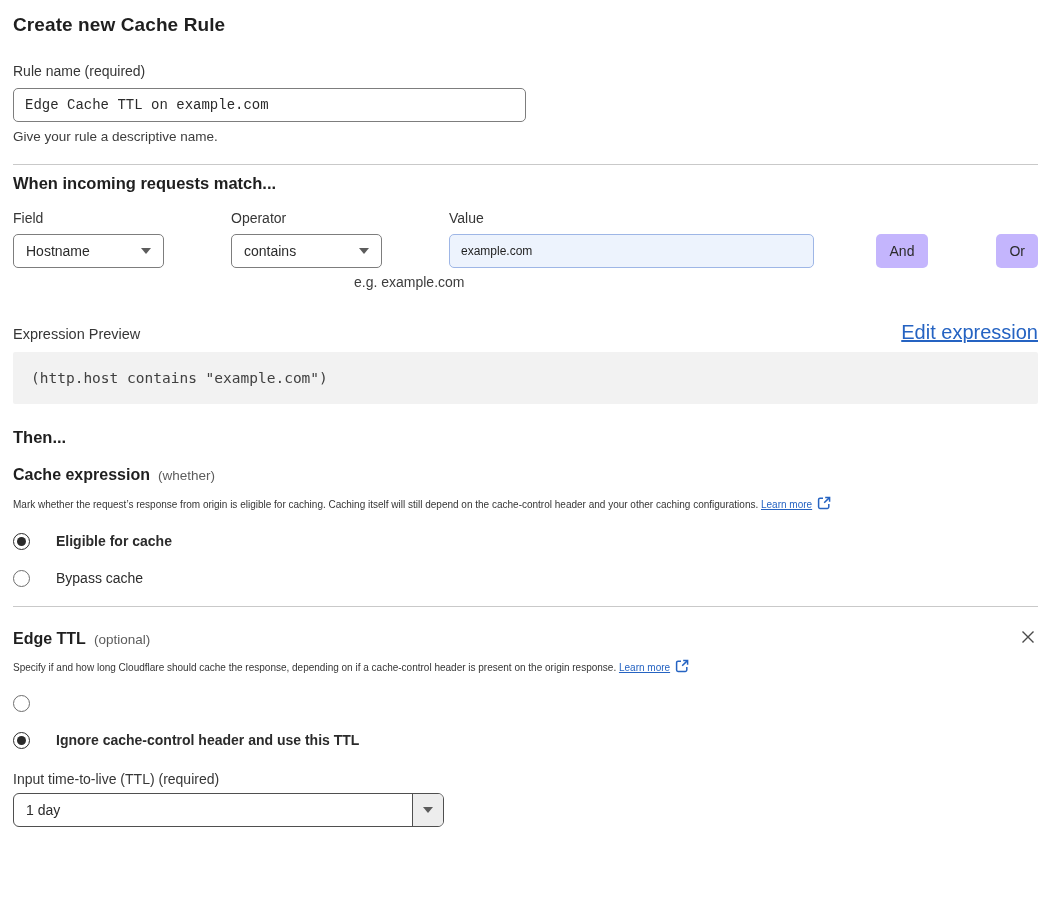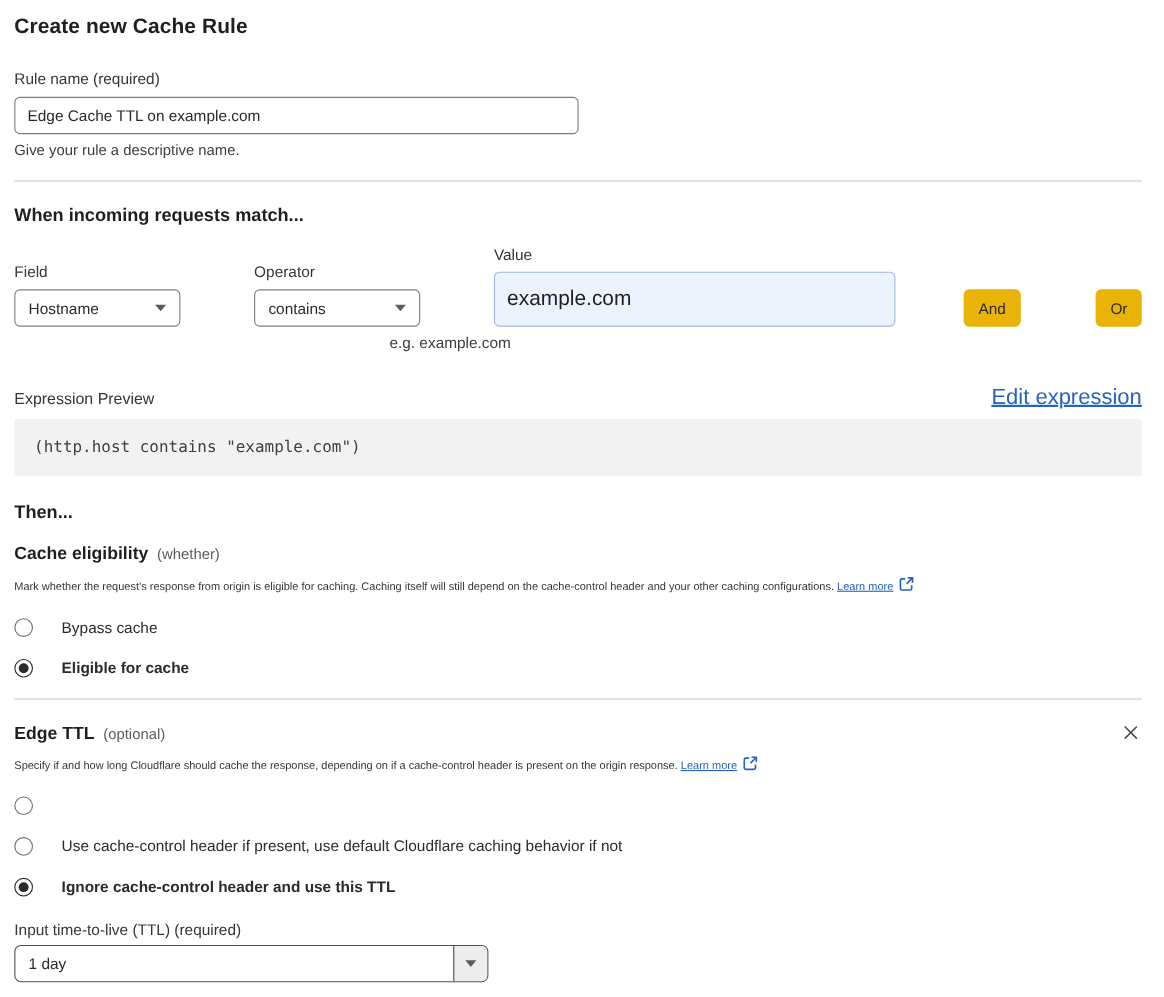--- a/index.html
+++ b/index.html
@@ -9,51 +9,51 @@
     font-family: "Liberation Sans", "DejaVu Sans", sans-serif;
     color: #2b2b2b;
     padding: 12px 20px 0 13px;
     overflow: hidden;
   }
   h1 { font-size: 19px; font-weight: 700; color: #1f1f1f; line-height: 26px; letter-spacing: .1px; }
   .form-label { font-size: 14px; color: #363636; margin-top: 24px; line-height: 18px; }
   .text-input {
     display: block; margin-top: 8px; height: 34px; width: 513px;
     border: 1px solid #7d7d7d; border-radius: 5px;
-    font-family: Liberation Sans, sans-serif; font-size: 14px; color: #2b2b2b;
+    font-family: Liberation Mono, monospace; font-size: 14px; color: #2b2b2b;
     padding: 0 11px; background: #fff; outline: none;
   }
   .helper { font-size: 13.5px; color: #3d3d3d; margin-top: 6px; line-height: 18px; }
   hr.divider { border: none; border-top: 1px solid #c9c9c9; margin-top: 18px; }
-  h2 { font-size: 16.5px; font-weight: 700; color: #1f1f1f; margin-top: 20px; line-height: 22px; }
+  h2 { font-size: 16.5px; font-weight: 700; color: #1f1f1f; margin-top: 7px; line-height: 22px; }
   h2.then { margin-top: 22px; }
 
   .match-grid { display: flex; align-items: flex-end; margin-top: 15px; gap: 48px; }
   .col-label { font-size: 14px; color: #363636; line-height: 18px; margin-bottom: 7px; }
   .col-field, .col-operator { width: 151px; margin-right: 19px; flex: none; }
   .col-value { flex: 1 1 auto; }
   .select-box {
     height: 34px; border: 1px solid #7d7d7d; border-radius: 5px; background: #fff;
     display: flex; align-items: center; justify-content: space-between;
     padding: 0 12px; font-size: 14px; color: #2b2b2b; cursor: pointer;
   }
   .tri-down {
     width: 0; height: 0;
     border-left: 5px solid transparent; border-right: 5px solid transparent;
     border-top: 6px solid #5c5c5c;
   }
   .value-input {
-    display: block; width: 100%; height: 50px;
+    display: block; width: 100%; height: 34px;
     background: #edf3fd; border: 1px solid #9eb6e6; border-radius: 5px;
-    font-family: inherit; font-size: 19px; color: #1f1f1f;
+    font-family: inherit; font-size: 12px; color: #1f1f1f;
     padding: 0 11px; outline: none;
   }
   .logic-btn {
     flex: none; height: 34px; margin-left: 14px; padding: 0 14px;
-    background: #eab308; border: none; border-radius: 5px;
+    background: #c4b5fd; border: none; border-radius: 5px;
     font-family: inherit; font-size: 14px; color: #2b2b2b; cursor: pointer;
   }
   .logic-btn.or { margin-left: 20px; padding: 0 13px; }
   .value-helper { font-size: 14px; color: #3d3d3d; margin-top: 5px; margin-left: 341px; line-height: 18px; }
 
   .preview-row { display: flex; justify-content: space-between; align-items: baseline; margin-top: 30px; }
   .preview-label { font-size: 14.5px; color: #363636; }
   a.edit-link { font-size: 20px; color: #2563c2; text-decoration: underline; cursor: pointer; }
   .code-block {
     margin-top: 8px; background: #f2f2f2; border-radius: 2px;
@@ -136,37 +136,37 @@
 
 <div class="preview-row">
   <span class="preview-label">Expression Preview</span>
   <a class="edit-link">Edit expression</a>
 </div>
 <div class="code-block">(http.host contains "example.com")</div>
 
 <h2 class="then">Then...</h2>
 
 <div class="section-head">
-  <h3>Cache eligibility</h3>
+  <h3>Cache expression</h3>
   <span class="qualifier">(whether)</span>
 </div>
 <p class="desc"><span>Mark whether the request’s response from origin is eligible for caching. Caching itself will still depend on the cache-control header and your other caching configurations. </span><a class="learn-link">Learn more</a><span class="ext-icon"><svg width="14" height="14" viewBox="0 0 14 14">
         <path d="M6 2.2 H3 C2.2 2.2 1.6 2.8 1.6 3.6 V11 C1.6 11.8 2.2 12.4 3 12.4 H10.4 C11.2 12.4 11.8 11.8 11.8 11 V8" fill="none" stroke="#2563c2" stroke-width="1.5"></path>
         <path d="M8.2 1.4 H12.6 V5.8" fill="none" stroke="#2563c2" stroke-width="1.5"></path>
         <path d="M12.4 1.6 L7.2 6.8" fill="none" stroke="#2563c2" stroke-width="1.5"></path>
       </svg></span></p>
 
 <div class="radio-group">
   <div class="radio-row">
+    <span class="radio selected"></span>
+    <span class="radio-label bold">Eligible for cache</span>
+  </div>
+  <div class="radio-row">
     <span class="radio"></span>
     <span class="radio-label">Bypass cache</span>
-  </div>
-  <div class="radio-row">
-    <span class="radio selected"></span>
-    <span class="radio-label bold">Eligible for cache</span>
   </div>
 </div>
 
 <hr class="divider" style="margin-top:19px">
 
 <div class="section-head edge">
   <h3>Edge TTL</h3>
   <span class="qualifier">(optional)</span>
   <span class="close-btn"><svg width="16" height="16" viewBox="0 0 16 16">
         <path d="M2.5 2.5 L13.5 13.5 M13.5 2.5 L2.5 13.5" stroke="#4a4a4a" stroke-width="1.4" fill="none"></path>
@@ -176,24 +176,20 @@
         <path d="M6 2.2 H3 C2.2 2.2 1.6 2.8 1.6 3.6 V11 C1.6 11.8 2.2 12.4 3 12.4 H10.4 C11.2 12.4 11.8 11.8 11.8 11 V8" fill="none" stroke="#2563c2" stroke-width="1.5"></path>
         <path d="M8.2 1.4 H12.6 V5.8" fill="none" stroke="#2563c2" stroke-width="1.5"></path>
         <path d="M12.4 1.6 L7.2 6.8" fill="none" stroke="#2563c2" stroke-width="1.5"></path>
       </svg></span></p>
 
 <div class="radio-group">
   <div class="radio-row">
     <span class="radio"></span>
   </div>
   <div class="radio-row">
-    <span class="radio"></span>
-    <span class="radio-label">Use cache-control header if present, use default Cloudflare caching behavior if not</span>
-  </div>
-  <div class="radio-row">
     <span class="radio selected"></span>
     <span class="radio-label bold">Ignore cache-control header and use this TTL</span>
   </div>
 </div>
 
 <div class="ttl-label">Input time-to-live (TTL) (required)</div>
 <div class="ttl-select">
   <span class="ttl-value">1 day</span>
   <span class="ttl-arrow">
       <span class="tri-down"></span>

